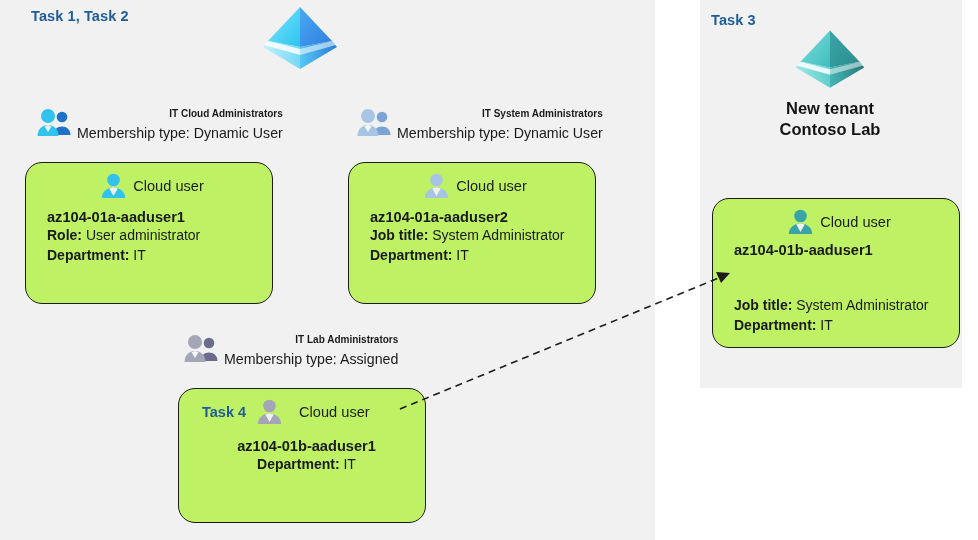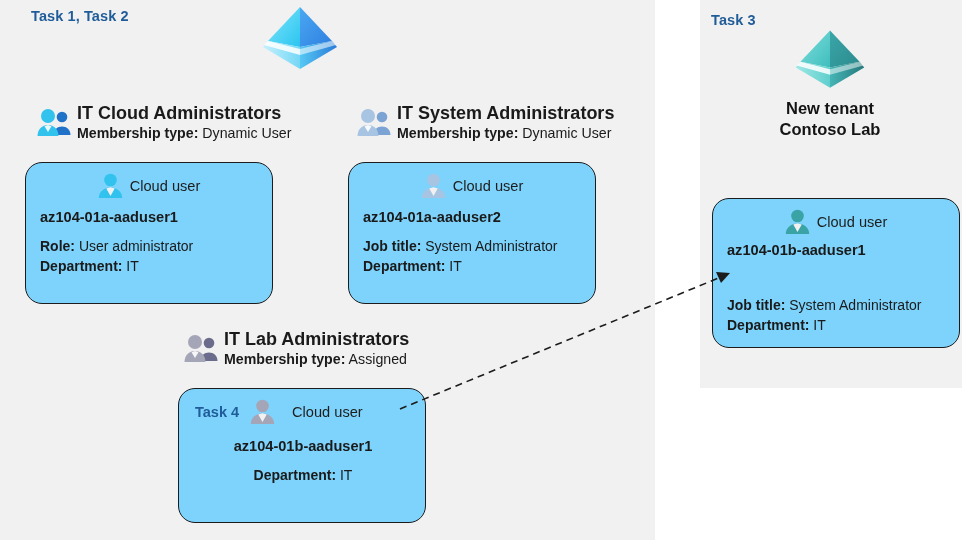--- a/index.html
+++ b/index.html
@@ -16,33 +16,33 @@
     position:absolute;color:#1f5c99;font-weight:bold;font-size:14.5px;
     letter-spacing:.1px;white-space:nowrap;
   }
 
   .tenant{position:absolute;text-align:center;}
   .tenant-label{font-weight:bold;font-size:16.5px;line-height:21px;white-space:nowrap;color:#141414;}
 
   .group-hdr{position:absolute;}
   .group-hdr .g-icon{position:absolute;left:0;top:4px;}
   .group-hdr .g-text{margin-left:40px;}
-  .g-title{font-weight:bold;font-size:18px;line-height:19px;white-space:nowrap;}
+  .g-title{font-weight:bold;font-size:10px;line-height:19px;white-space:nowrap;text-align:right;}
   .g-sub{font-size:14.2px;line-height:20px;white-space:nowrap;}
-  .g-sub b{font-weight:bold;}
+  .g-sub b{font-weight:normal;}
 
   .card{
     position:absolute;border:1.6px solid #1c1c1c;border-radius:17px;
-    background:#7dd3fc;box-sizing:border-box;
+    background:#bef264;box-sizing:border-box;padding-left:7px;
   }
   .card-top{display:flex;align-items:center;justify-content:center;gap:7px;height:30px;}
   .card-top .ct-task{color:#1f5c99;font-weight:bold;font-size:14.5px;margin-right:2px;}
   .ct-label{font-size:14.6px;color:#1d1d1d;}
   .card-name{font-weight:bold;font-size:14.6px;margin-top:8px;}
-  .card-attrs{margin-top:12px;font-size:14px;line-height:19.5px;}
+  .card-attrs{margin-top:1px;font-size:14px;line-height:19.5px;}
   .card-attrs div{white-space:nowrap;}
   .card-attrs b{font-weight:bold;}
   .pad{padding:8px 14px 0 14px;}
 
   svg.icon{display:block;}
   #arrow-svg{position:absolute;left:0;top:0;width:978px;height:540px;pointer-events:none;}
 </style>
 </head>
 <body>
 

